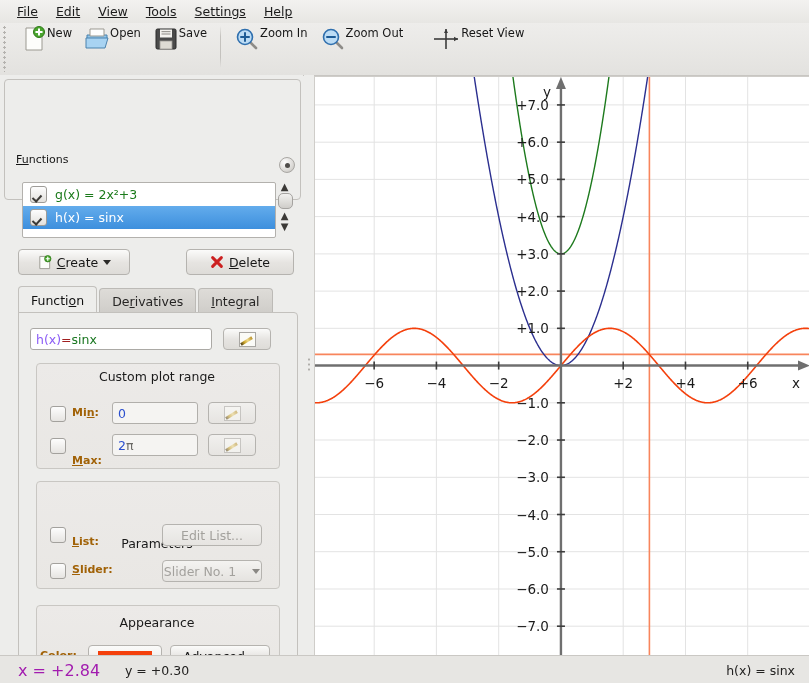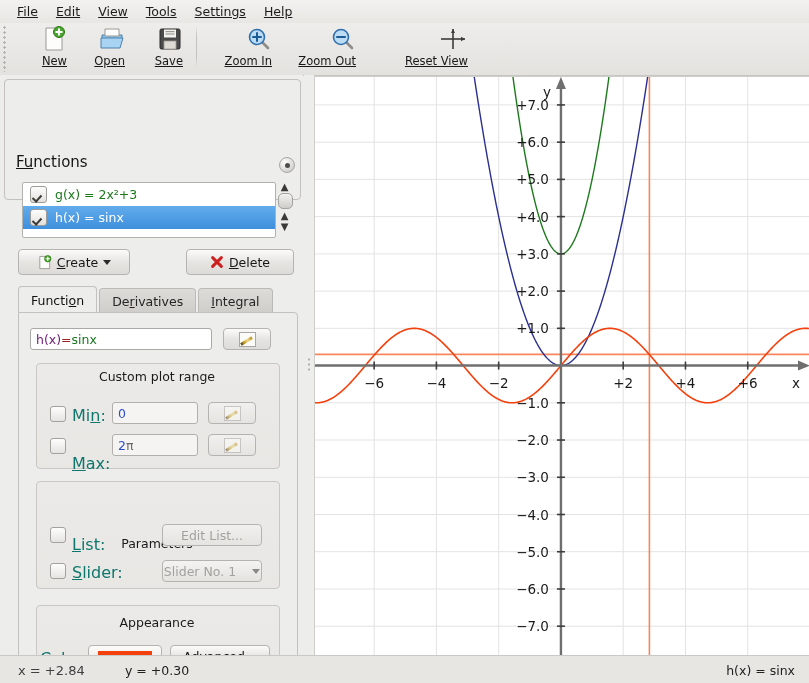--- a/index.html
+++ b/index.html
@@ -19,31 +19,31 @@
   .menuitem{padding:3px 9px;font-size:12.5px;color:#1c1c1c;cursor:default;}
   .menuitem u{text-decoration:underline;}
 
   
   .toolbar{position:absolute;left:0;top:23px;width:809px;height:52px;
     background:linear-gradient(180deg,#eeedeb 0%,#e3e2df 100%);
     border-bottom:1px solid #c8c6c2;display:flex;align-items:flex-start;}
   .tb-grip{width:9px;height:48px;margin-top:1px;
     background-image:radial-gradient(circle,#b4b2ae 1px,transparent 1.2px);
     background-size:3px 5px;background-position:3px 6px;background-repeat:repeat-y;}
-  .tbtn{width:auto;min-width:46px;padding:2px 6px 1px;display:flex;flex-direction:column;
-    align-items:flex-end;cursor:default;text-decoration:underline;}
+  .tbtn{width:auto;min-width:46px;padding:2px 6px 1px;display:flex;flex-direction:row;
+    align-items:flex-start;cursor:default;}
   .tbtn .ico{height:28px;display:flex;align-items:center;justify-content:center;}
   .tbtn .lbl{font-size:11.5px;line-height:14px;color:#171717;margin-top:1px;}
   .tb-sep{width:1px;height:42px;margin:3px 7px 0;
     background:linear-gradient(180deg,rgba(0,0,0,0) 0%,#c4c2be 25%,#c4c2be 75%,rgba(0,0,0,0) 100%);}
 
   
   .leftpanel{position:absolute;left:0;top:75px;width:303px;height:580px;background:#ededeb;}
   .grpbox{position:absolute;border:1px solid #c3c1bd;border-radius:4px;background:#ededeb;}
-  .grp-title{position:absolute;background:#ededeb;padding:0 4px;font-size:15px;color:#151515;}
+  .grp-title{position:absolute;background:#ededeb;padding:0 4px;font-size:11px;color:#151515;}
 
   .fn-frame{left:4px;top:4px;width:295px;height:119px;}
   .fn-title{left:12px;top:78px;}
   .cfg-icon{position:absolute;right:8px;top:82px;width:14px;height:14px;border-radius:50%;
     background:radial-gradient(circle at 35% 30%,#fdfdfd,#d6d4d0 70%,#b2b0ac);
     border:1px solid #a9a7a3;display:flex;align-items:center;justify-content:center;}
   .cfg-icon i{width:5px;height:5px;background:#4e4c49;border-radius:50%;display:block;}
 
   .listbox{position:absolute;left:22px;top:107px;width:252px;height:54px;
     background:#fff;border:1px solid #b3b1ad;border-radius:2px;overflow:hidden;}
@@ -77,31 +77,31 @@
     border:1px solid #bcbab6;border-bottom:none;border-radius:4px 4px 0 0;
     background:linear-gradient(180deg,#dedcd8,#cfcdc9);color:#262524;margin-right:2px;cursor:default;}
   .tab.active{height:26px;background:#ededeb;border-color:#c3c1bd;color:#111;}
 
   .tabpane{position:absolute;left:18px;top:237px;width:278px;height:406px;
     border:1px solid #c3c1bd;border-radius:0 4px 4px 4px;background:#ededeb;}
 
   .fninput{position:absolute;left:30px;top:253px;width:182px;height:22px;
     background:#fff;border:1px solid #aba9a5;border-radius:3px;
     display:flex;align-items:center;padding-left:5px;font-size:12.5px;box-sizing:border-box;}
-  .fninput .p1{color:#701a75;}
+  .fninput .p1{color:#8b5cf6;}
   .fninput .p2{color:#a12020;}
   .fninput .p3{color:#18761f;}
   .editbtn{position:absolute;width:48px;height:22px;}
   .pencil{width:17px;height:15px;position:relative;display:block;}
   .pencil .pg{position:absolute;inset:0;background:#fbfbf7;border:1px solid #a9a7a3;}
   .pencil .pc{position:absolute;left:2px;top:2px;width:13px;height:3px;
     background:linear-gradient(90deg,#4a3b1a,#c9a227 30%,#efd98a 60%,#b9912a);
     transform:rotate(-32deg);transform-origin:left center;}
 
-  .sub-title{position:absolute;font-size:16px;color:#0f766e;}
+  .sub-title{position:absolute;font-size:11px;color:#a16207;font-weight:bold;}
   .cbox{width:14px;height:14px;border:1px solid #a3a19d;border-radius:3px;
     background:linear-gradient(180deg,#fdfdfd,#e6e4e1);position:absolute;}
   .fld{position:absolute;border:1px solid #b1afab;border-radius:3px;background:#f5f4f2;
     height:22px;display:flex;align-items:center;padding-left:5px;font-size:12.5px;
     color:#2b4fcf;box-sizing:border-box;}
   .fld .unit{color:#6b6a67;}
 
   .range-box{left:36px;top:288px;width:242px;height:104px;}
   .param-box{left:36px;top:406px;width:242px;height:106px;}
   .appear-box{left:36px;top:530px;width:242px;height:68px;}
@@ -130,21 +130,21 @@
     background-size:4px 5px;}
 
   
   .plotwrap{position:absolute;left:314px;top:76px;width:495px;height:579px;
     background:#fff;border-top:1px solid #cfcdc9;border-left:1px solid #cfcdc9;overflow:hidden;}
   .plotwrap svg{display:block;}
 
   
   .statusbar{position:absolute;left:0;top:655px;width:809px;height:28px;
     background:#e7e6e3;border-top:1px solid #cac8c4;display:flex;align-items:center;}
-  .st-x{position:absolute;left:18px;font-size:13px;color:#404040;}
+  .st-x{position:absolute;left:18px;font-size:16px;color:#a21caf;}
   .st-y{position:absolute;left:125px;font-size:12.5px;color:#232221;}
   .st-fn{position:absolute;right:14px;font-size:12.5px;color:#232221;}
 </style>
 </head>
 <body>
 
 <div class="app">
 
   <div class="menubar">
     <div class="menuitem"><u>File</u></div>

